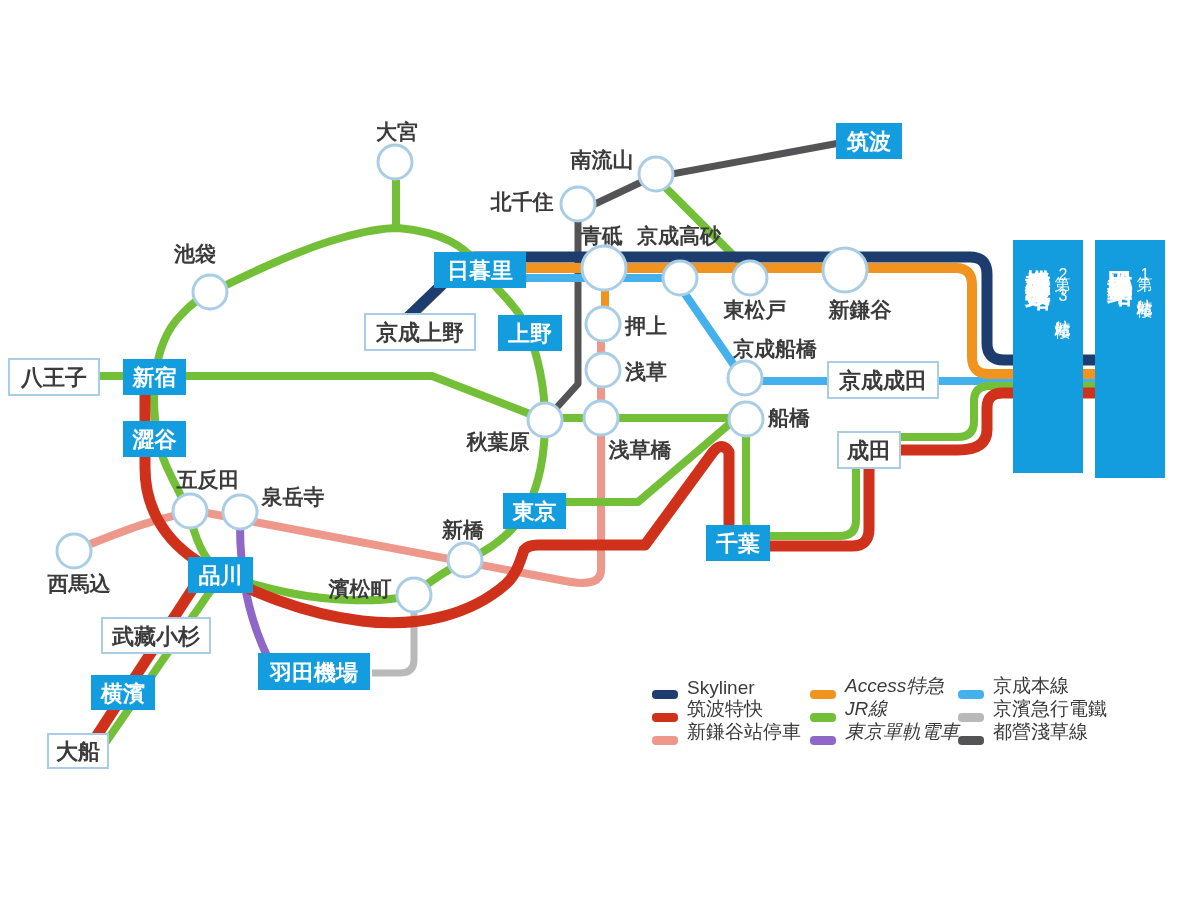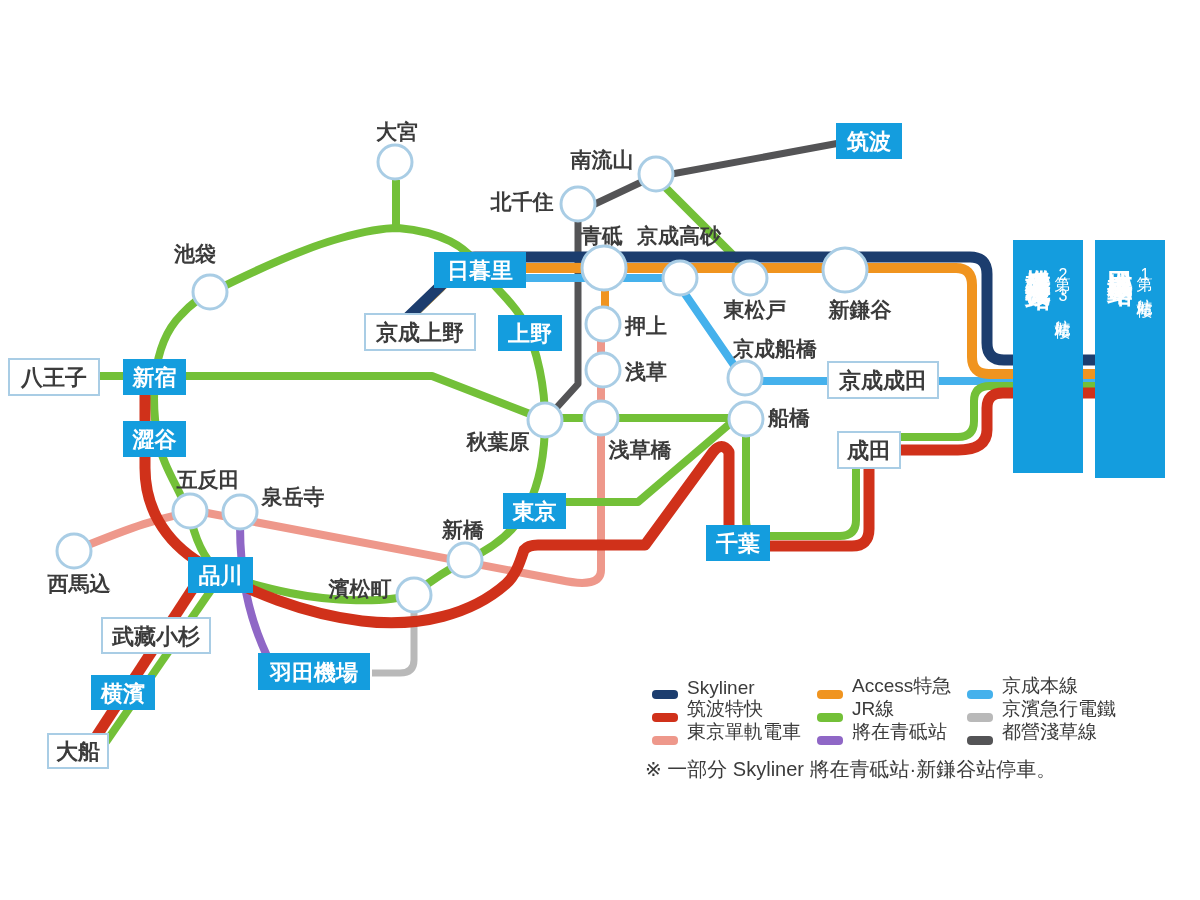--- a/index.html
+++ b/index.html
@@ -132,46 +132,45 @@
         <div class="legend-item">
           <span class="swatch" style="background: rgb(28, 61, 110);"></span>
           <span class="legend-label">Skyliner</span>
         </div>
         <div class="legend-item">
           <span class="swatch" style="background: rgb(208, 49, 26);"></span>
           <span class="legend-label">筑波特快</span>
         </div>
         <div class="legend-item">
           <span class="swatch" style="background: rgb(238, 152, 139);"></span>
-          <span class="legend-label">東京單軌電車</span>
+          <span class="legend-label">新鎌谷站停車</span>
         </div>
       </div>
-      <div class="legend-col" style="left: 172px;">
+      <div class="legend-col" style="left: 165px; font-style: italic;">
         <div class="legend-item">
           <span class="swatch" style="background: rgb(240, 148, 31);"></span>
           <span class="legend-label">Access特急</span>
         </div>
         <div class="legend-item">
           <span class="swatch" style="background: rgb(115, 192, 56);"></span>
           <span class="legend-label">JR線</span>
         </div>
         <div class="legend-item">
           <span class="swatch" style="background: rgb(143, 103, 198);"></span>
-          <span class="legend-label">將在青砥站</span>
+          <span class="legend-label">東京單軌電車</span>
         </div>
       </div>
-      <div class="legend-col" style="left: 322px;">
+      <div class="legend-col" style="left: 313px;">
         <div class="legend-item">
           <span class="swatch" style="background: rgb(69, 177, 236);"></span>
           <span class="legend-label">京成本線</span>
         </div>
         <div class="legend-item">
           <span class="swatch" style="background: rgb(185, 185, 185);"></span>
           <span class="legend-label">京濱急行電鐵</span>
         </div>
         <div class="legend-item">
           <span class="swatch" style="background: rgb(84, 84, 86);"></span>
           <span class="legend-label">都營淺草線</span>
         </div>
       </div>
     </div>
-  <div id="note">※ 一部分 Skyliner 將在青砥站·新鎌谷站停車。</div>
 </div>
 
 </body></html>

